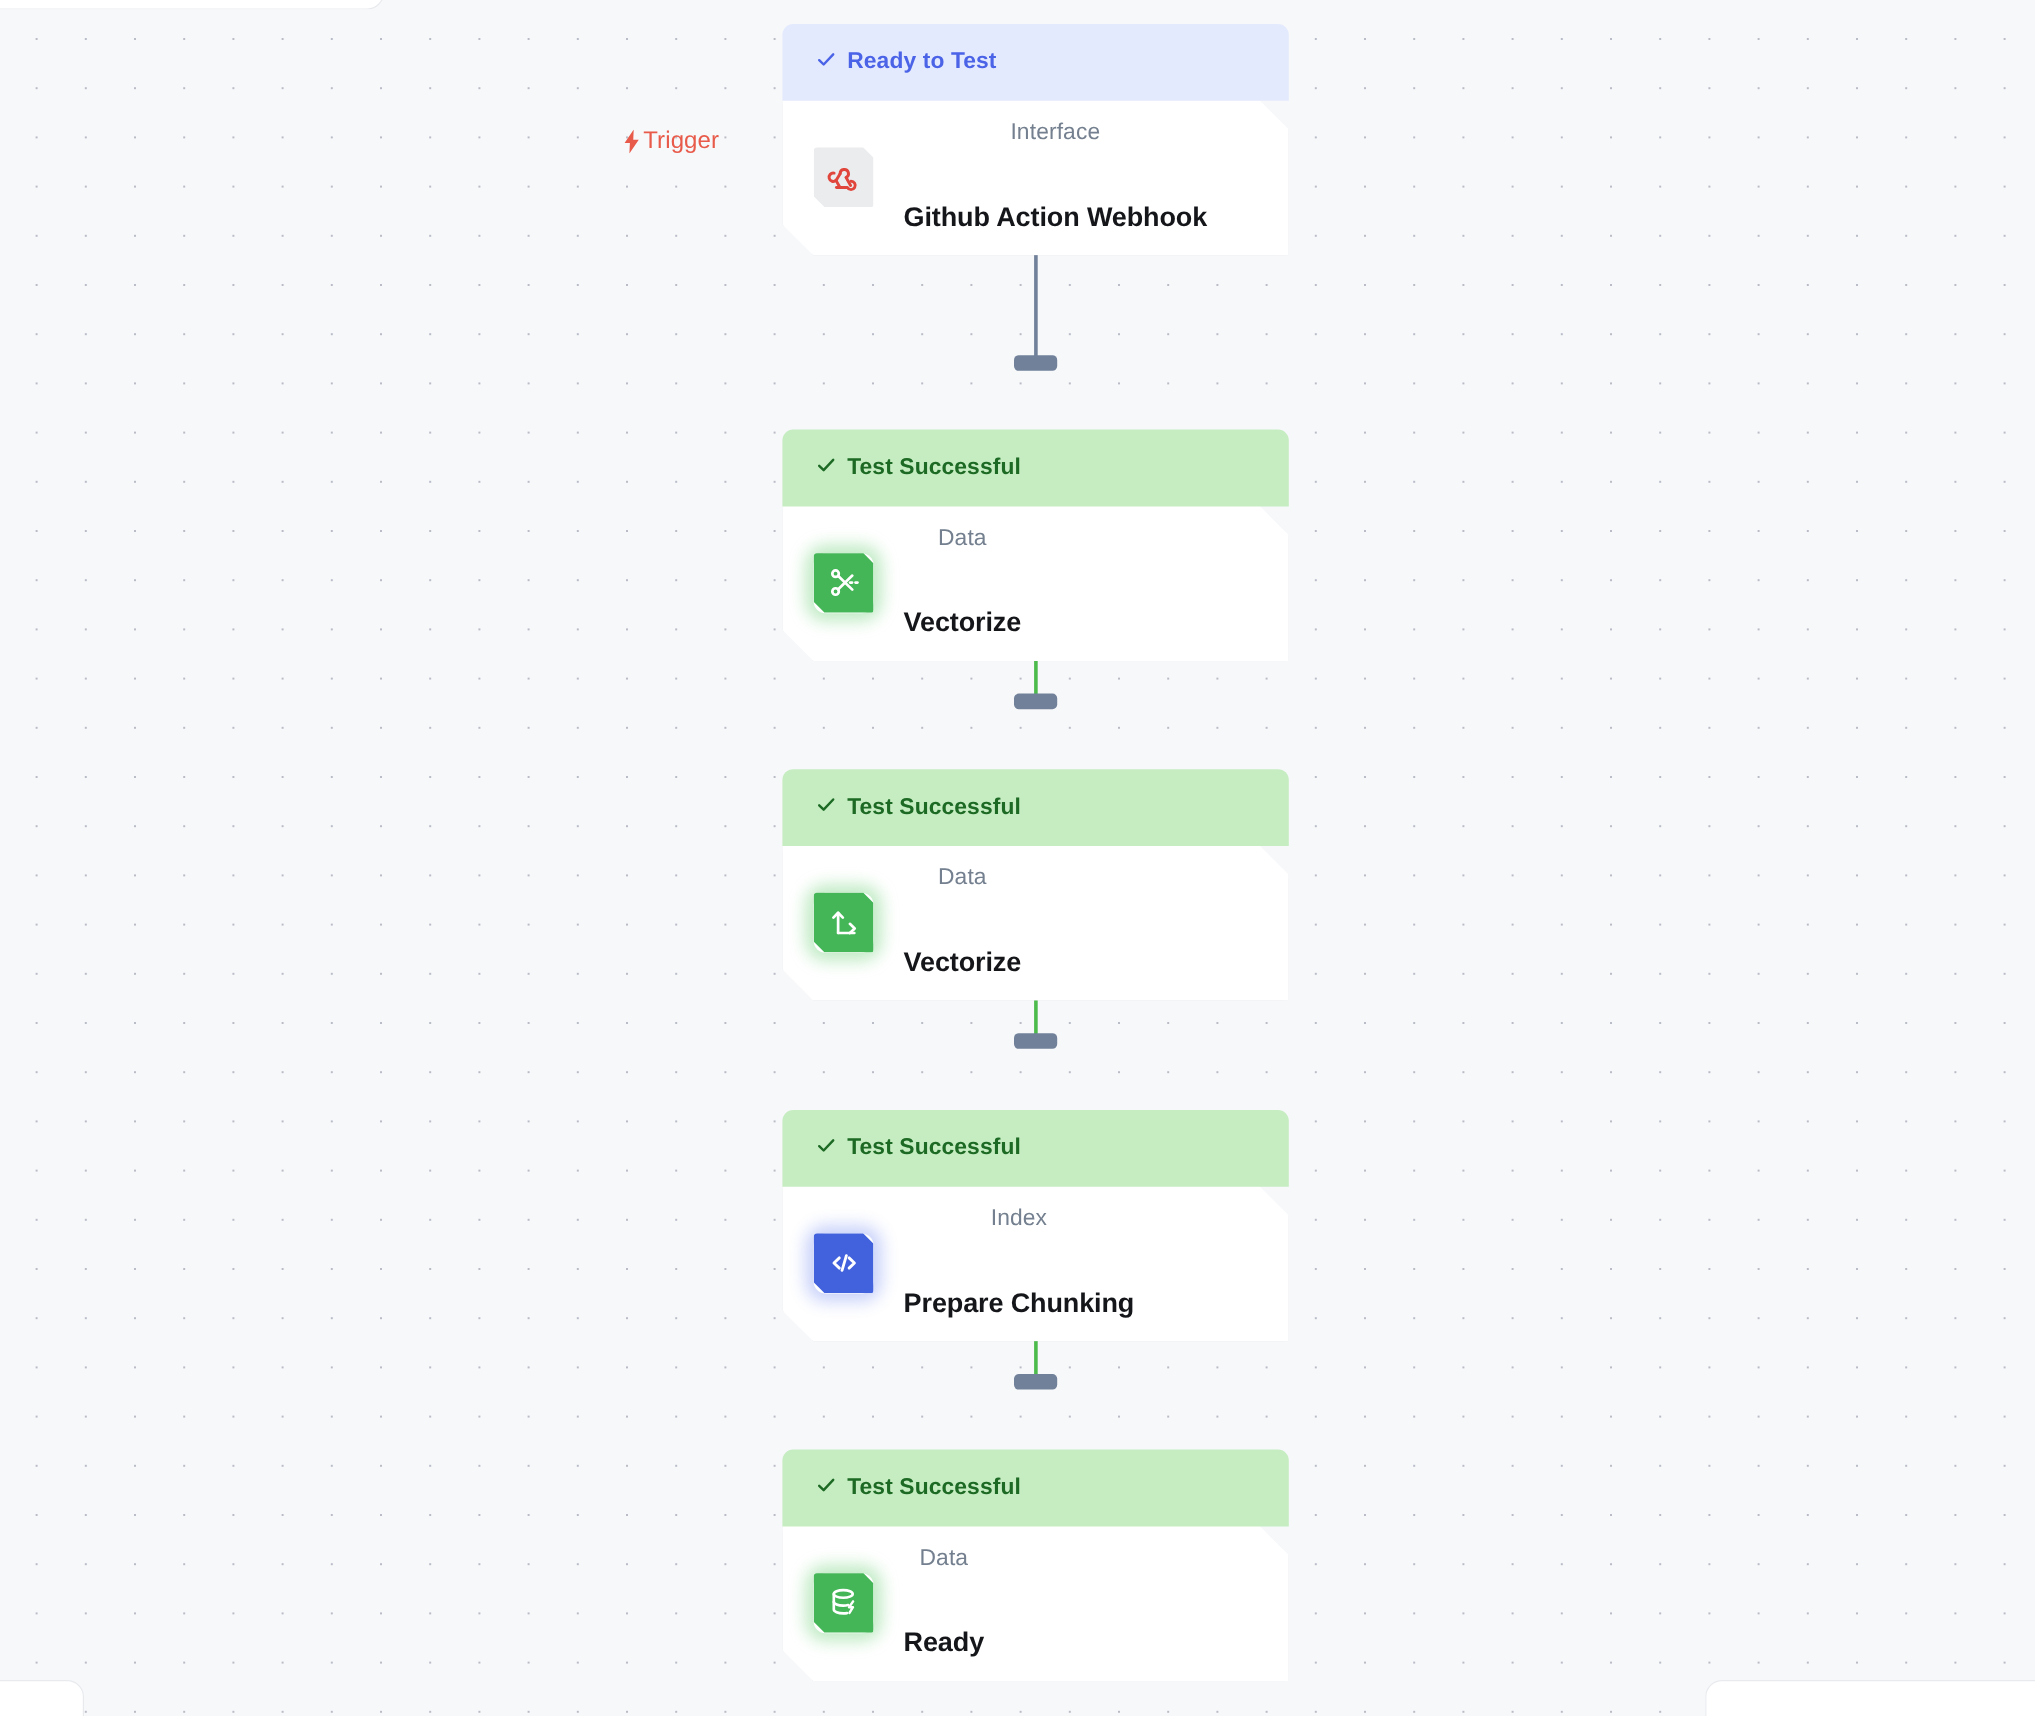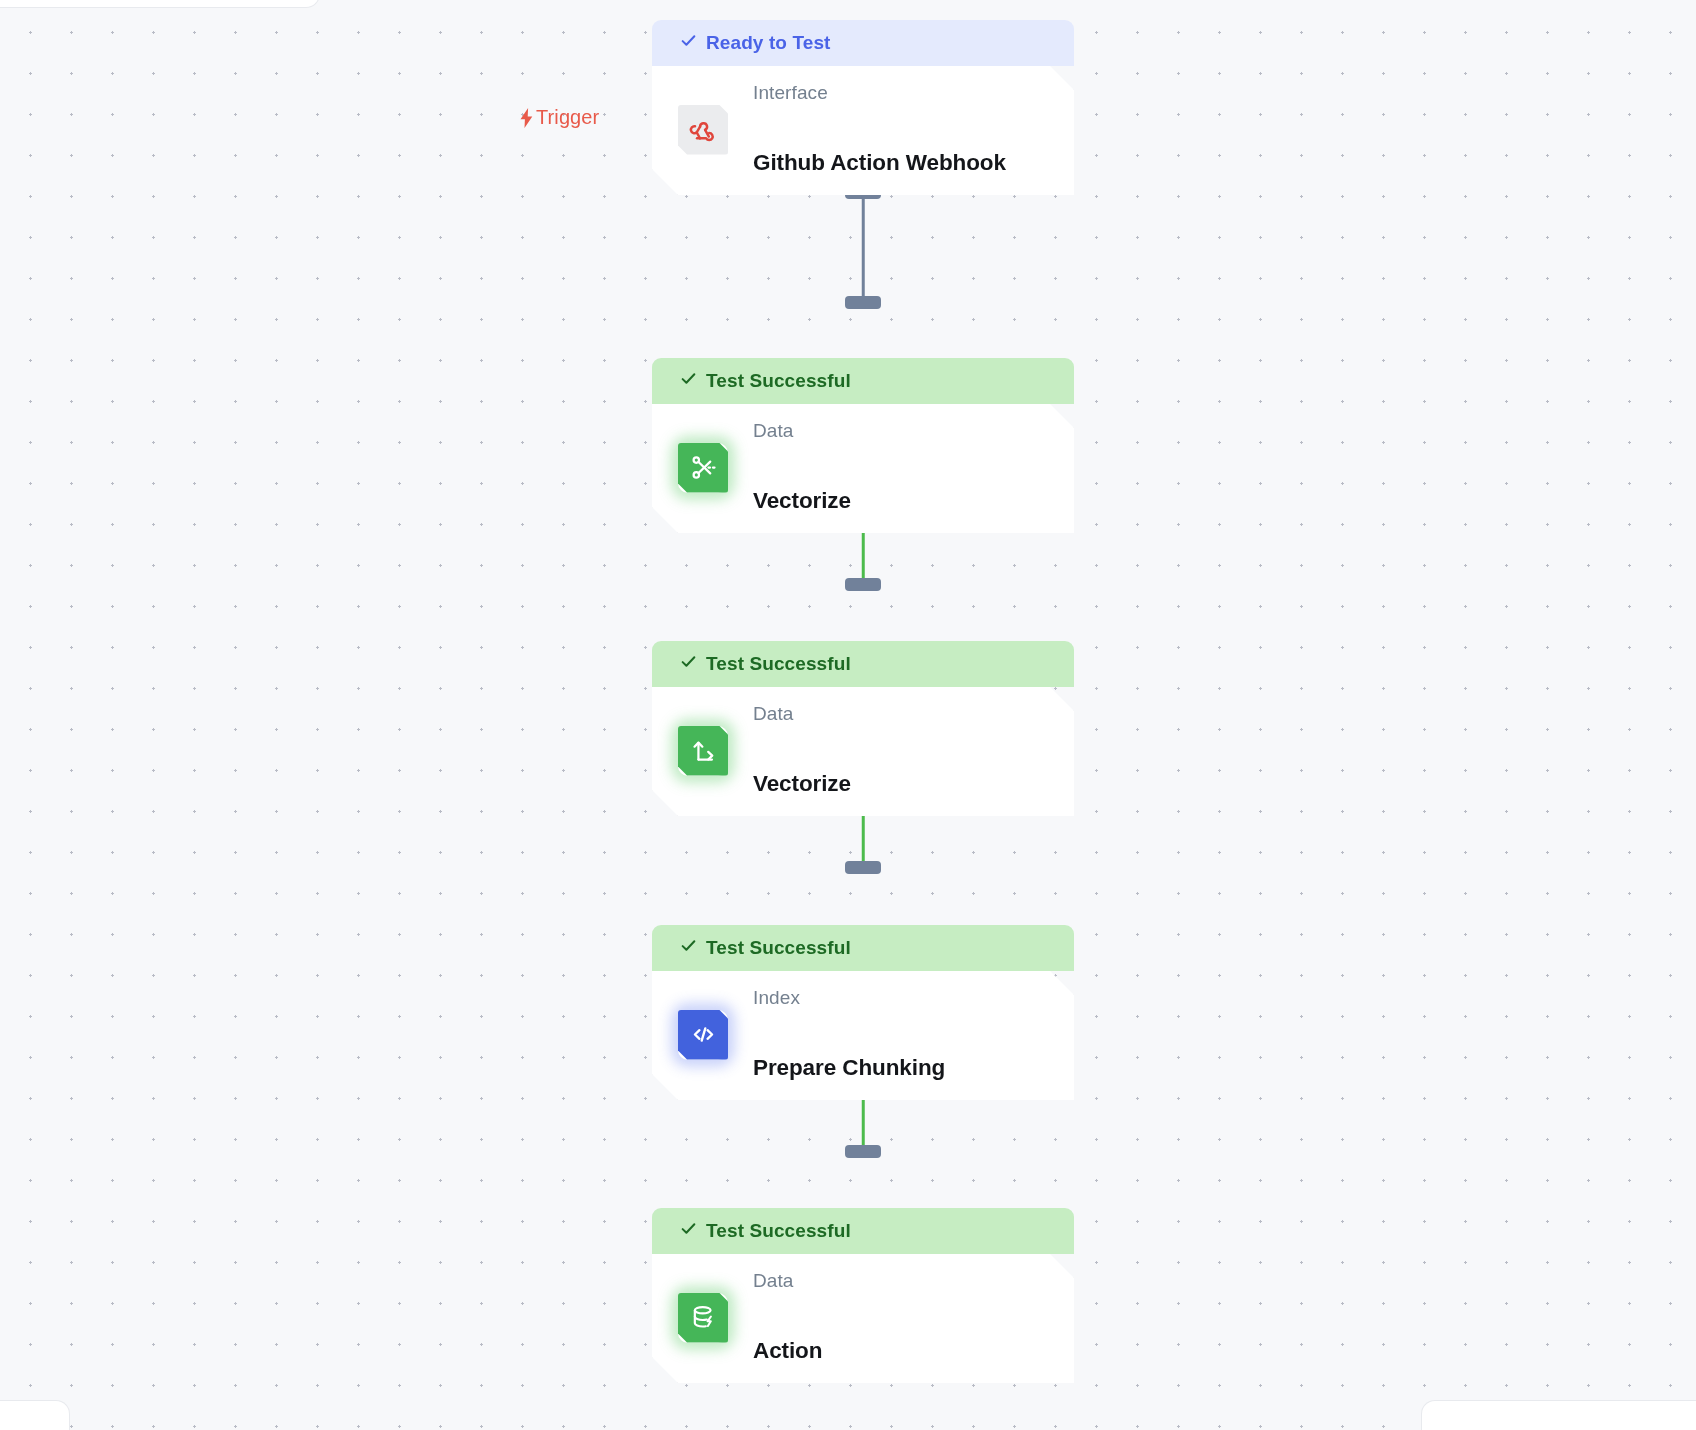--- a/index.html
+++ b/index.html
@@ -61,21 +61,21 @@
   
   .node {
     position:absolute;
     left:652px;
     width:422px;
   }
 
   
   .status-banner {
     position:relative;
-    height:46px;
+    height:64px;
     display:flex; align-items:center; gap:9px;
     padding:0 0 0 28px;
     font-size:19px;
     font-weight:700;
     letter-spacing:.1px;
     border-radius:9px 9px 0 0;
     z-index:1;
   }
   .status-banner .tick { display:block; }
   .status-ready  { background:#e4eafd; color:#4a63e7; }
@@ -126,21 +126,21 @@
   .glow-blue  { box-shadow:0 0 13px 7px rgba(80,110,240,.30); border-radius:10px;}
   .glow-none  { box-shadow:none; }
 
   .tile-green { background:#45b658; }
   .tile-blue  { background:#4262dd; }
   .tile-gray  { background:#ebecee; }
 
   .icon-tile svg { display:block; }
 
   
-  .node-text { display:flex; flex-direction:column; gap:2px; }
+  .node-text { display:flex; flex-direction:column; gap:2px;align-items:center; }
   .node-kind {
     font-size:19px;
     color:#74808f;
     font-weight:400;
     line-height:1.35;
     letter-spacing:.1px;
   }
   .node-title {
     font-size:22.5px;
     color:#14161a;
@@ -336,18 +336,18 @@
           <svg width="27" height="27" viewBox="0 0 24 24" fill="none" stroke="#ffffff" stroke-width="1.95" stroke-linecap="round" stroke-linejoin="round">
             <ellipse cx="11.3" cy="5.6" rx="7" ry="2.8"></ellipse>
             <path d="M4.3 5.6v11.6c0 1.55 3.13 2.8 7 2.8 1.0 0 1.95-.08 2.8-.23"></path>
             <path d="M4.3 11.4c0 1.55 3.13 2.8 7 2.8 1.35 0 2.6-.15 3.66-.42"></path>
             <path d="M18.6 11.1 15.6 15.4h2.9l-2.6 4.2" stroke-width="1.8"></path>
           </svg>
         </div>
       </div>
       <div class="node-text">
         <span class="node-kind">Data</span>
-        <span class="node-title">Action</span>
+        <span class="node-title">Ready</span>
       </div>
     </div>
   </div>
 
 </div>
 
 </body></html>

